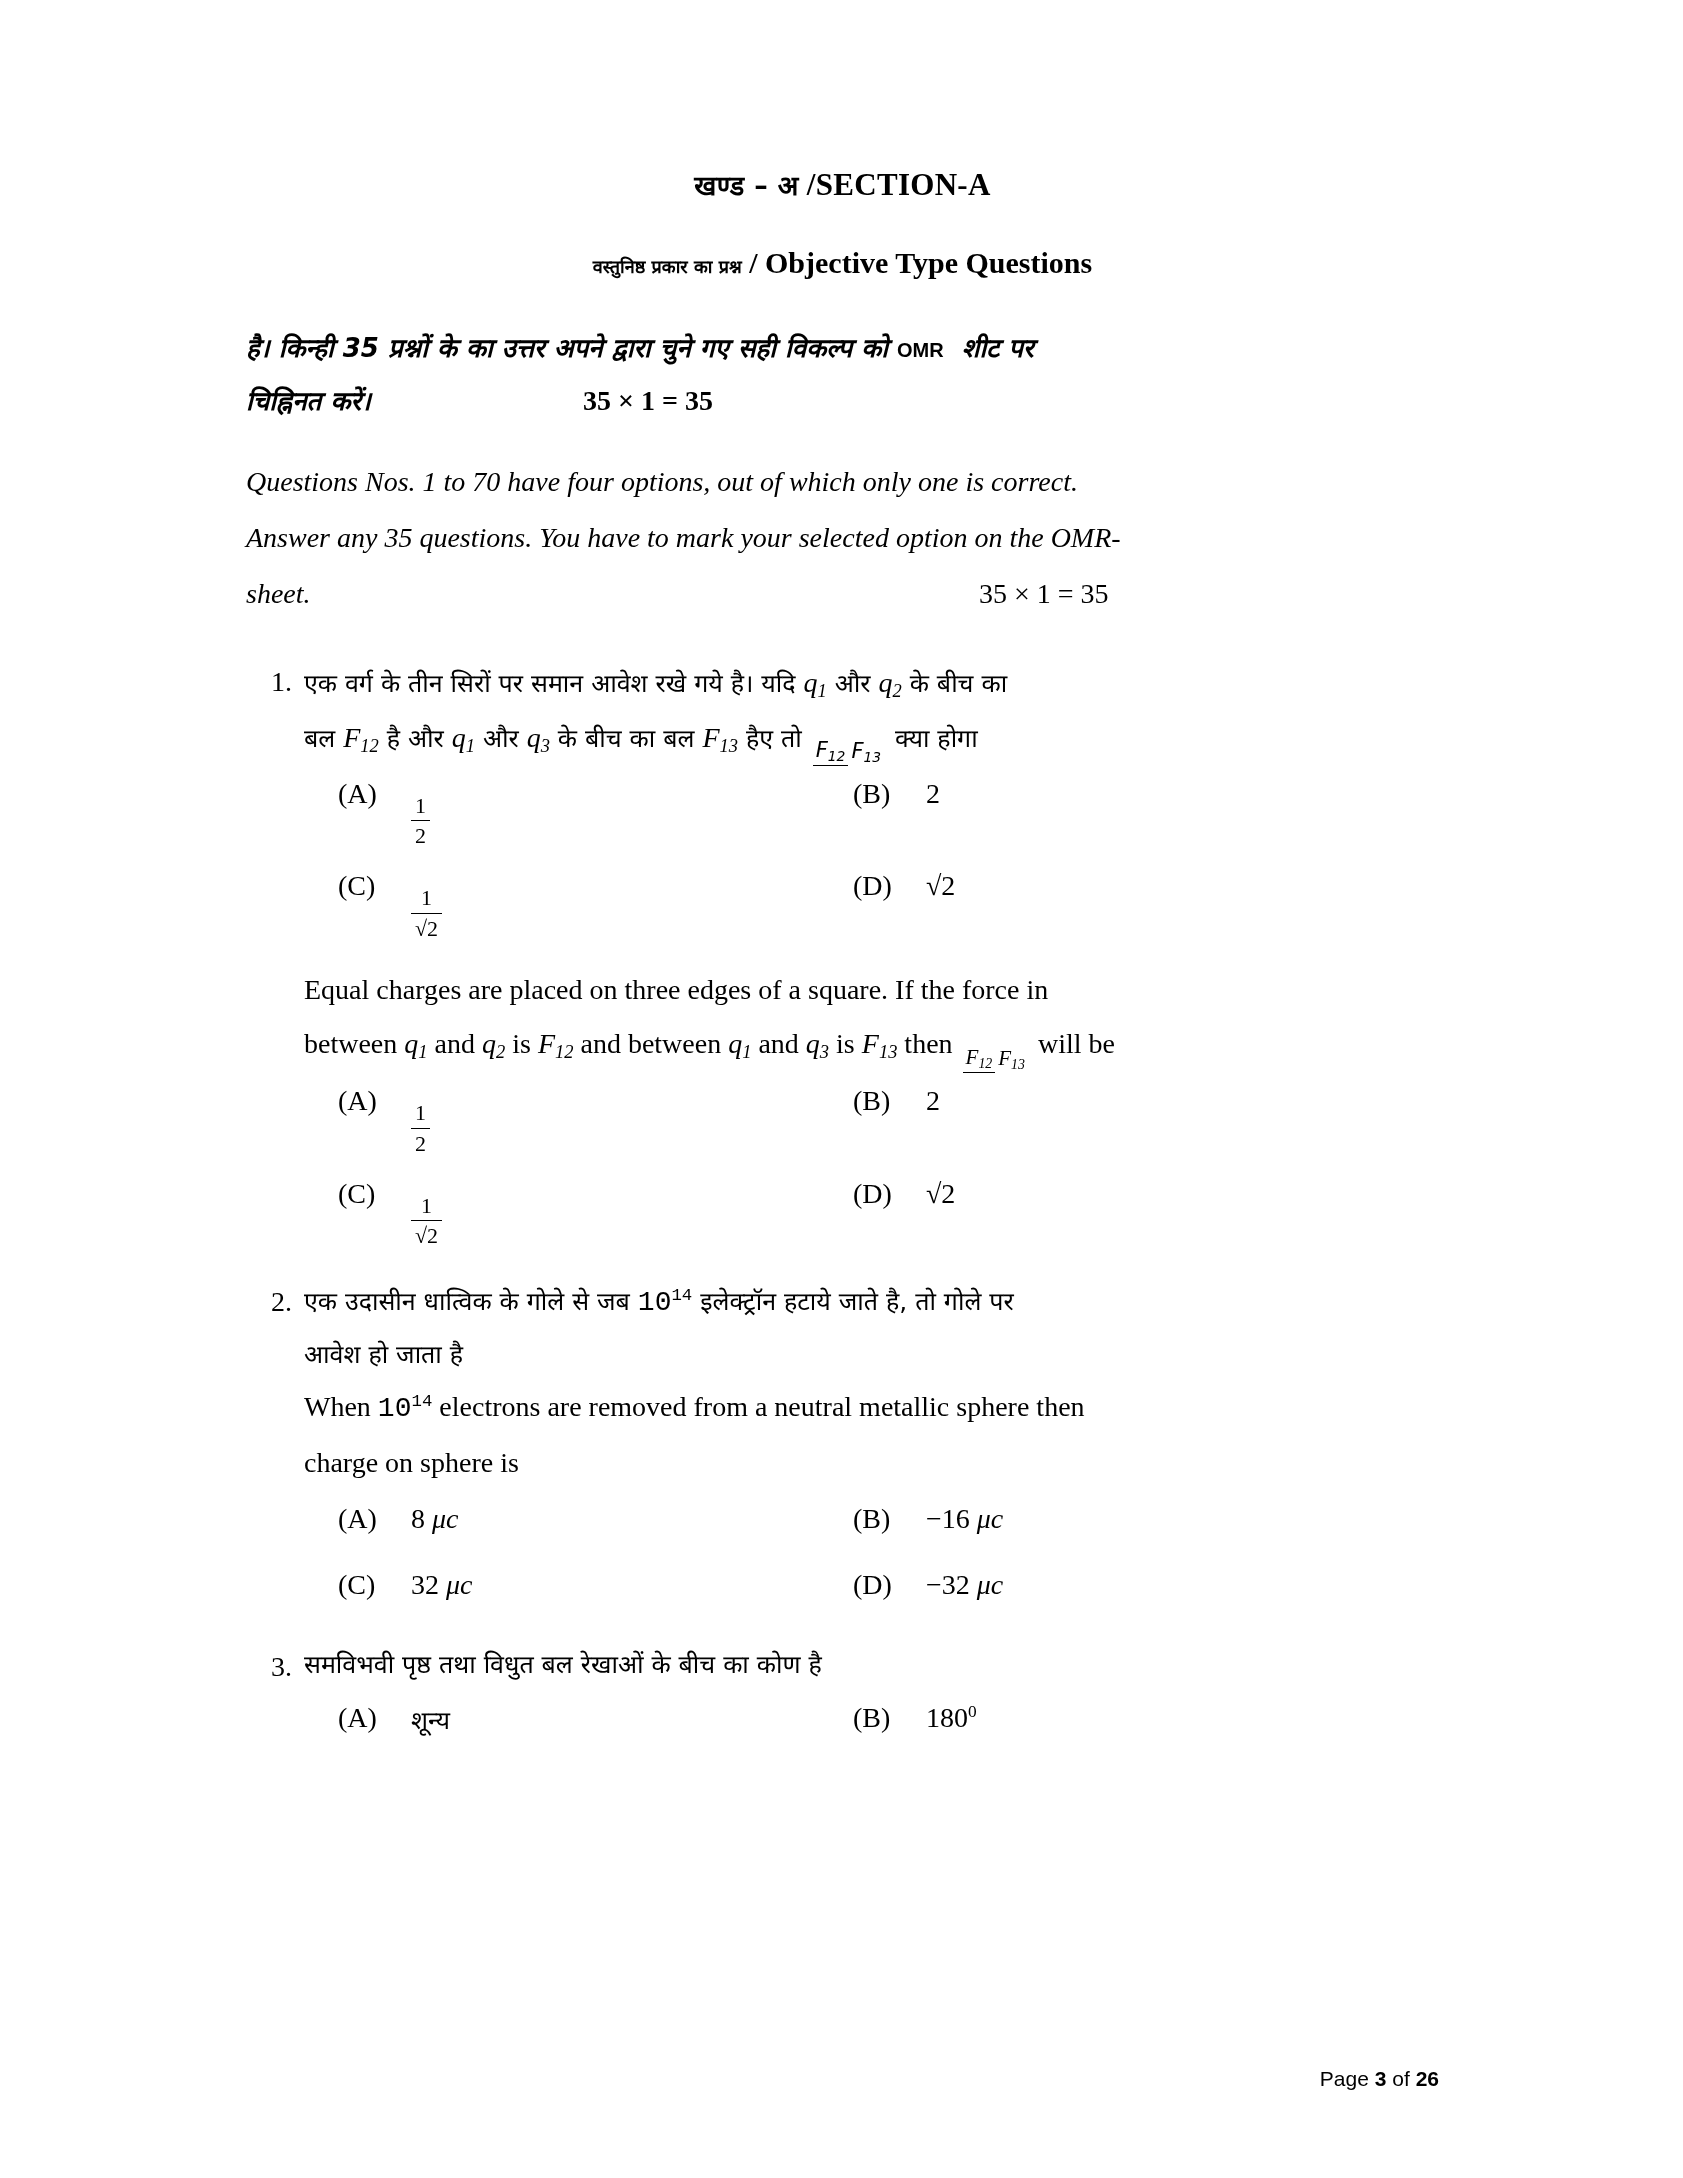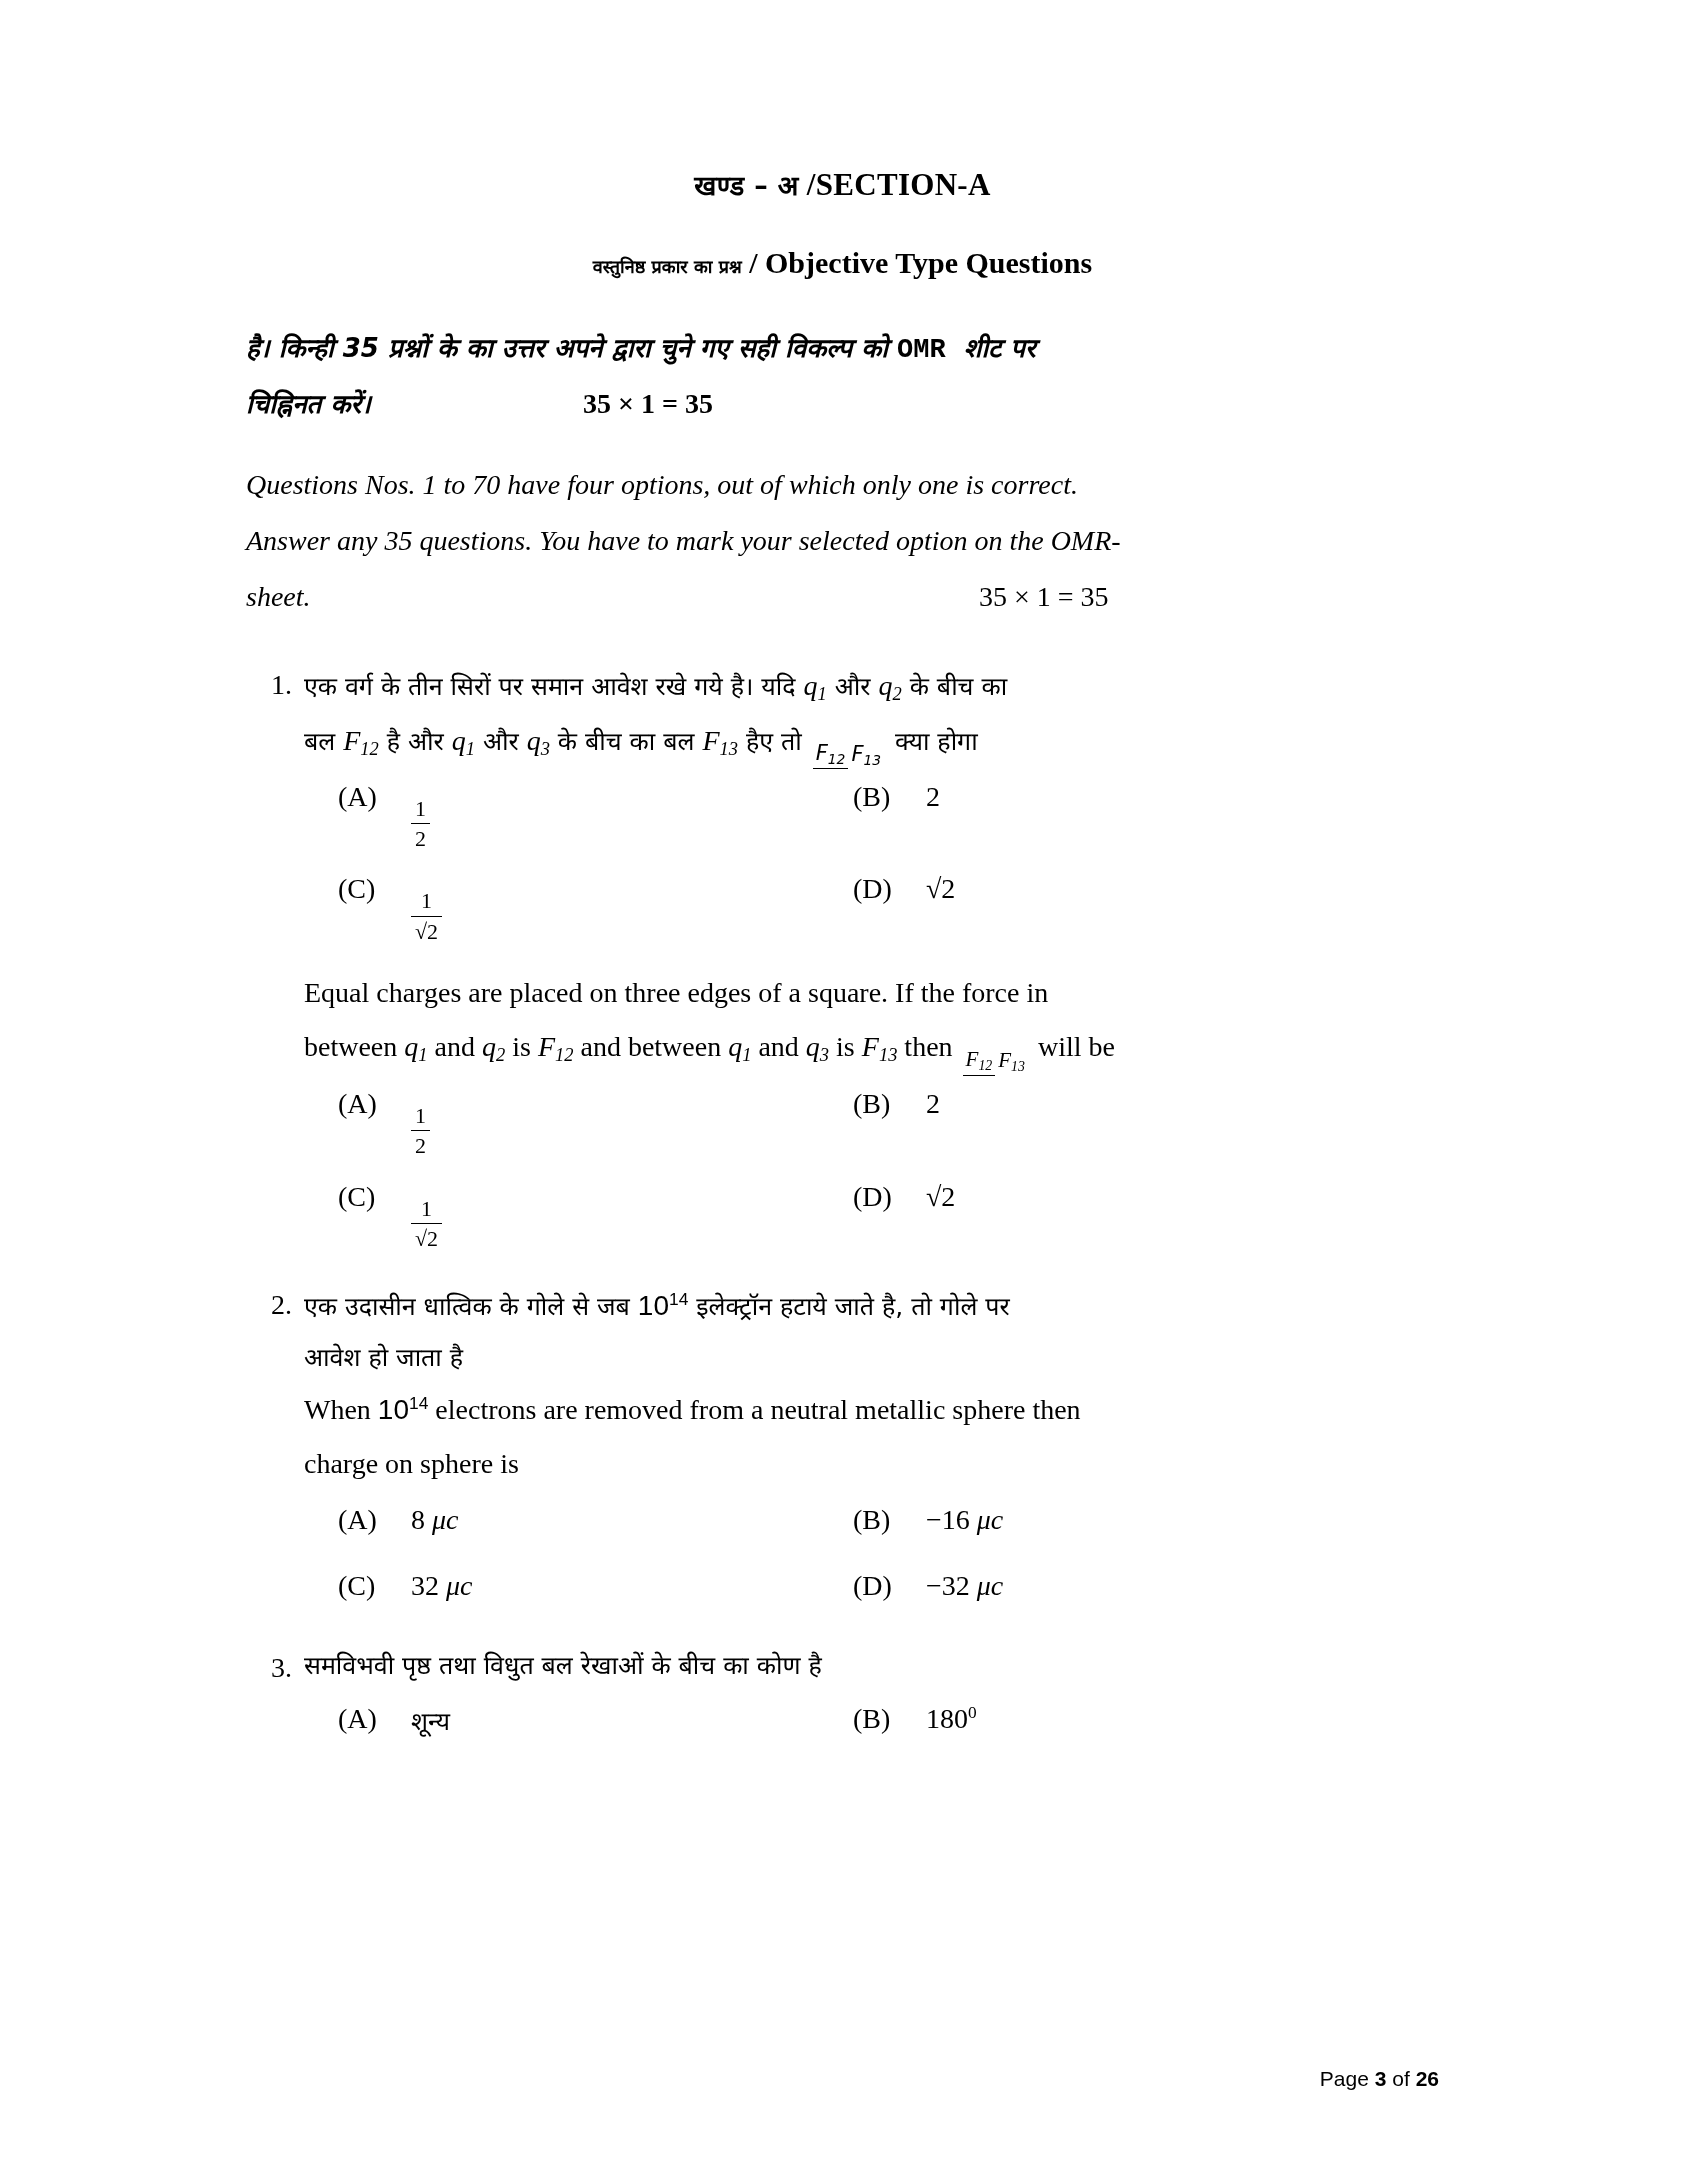--- a/index.html
+++ b/index.html
@@ -59,24 +59,24 @@
     margin: 0 0 10px 0;
     text-align: justify;
   }
   .instr-hi .marks {
     font-family: "Liberation Serif", serif;
     font-style: normal;
     font-weight: bold;
     font-size: 28px;
   }
   .instr-hi .omr {
-    font-family: Liberation Mono, monospace;
+    font-family: Liberation Sans, sans-serif;
     font-style: normal;
     font-weight: bold;
-    font-size: 27px;
+    font-size: 20px;
   }
   .hi-line3 {
     display: flex;
     align-items: baseline;
   }
   .hi-line3 .left { width: 337px; }
 
   .instr-en {
     font-style: italic;
     font-size: 28px;
@@ -112,21 +112,21 @@
     font-size: 25px;
     line-height: 1.95;
     margin: 0;
   }
   .qtext-en {
     font-size: 28px;
     line-height: 1.95;
     margin: 0;
   }
   .mathit { font-family: "Liberation Serif", serif; font-style: italic; font-size: 28px; }
-  .mathup { font-family: Liberation Sans, sans-serif; font-style: normal; font-size: 28px; }
+  .mathup { font-family: Liberation Mono, monospace; font-style: normal; font-size: 28px; }
   sub { font-size: 0.66em; vertical-align: -0.28em; font-style: italic; }
   sup { font-size: 0.62em; vertical-align: 0.55em; }
 
   
   .frac {
     display: inline-flex;
     flex-direction: row;
     vertical-align: -0.48em;
     text-align: center;
     font-style: italic;

